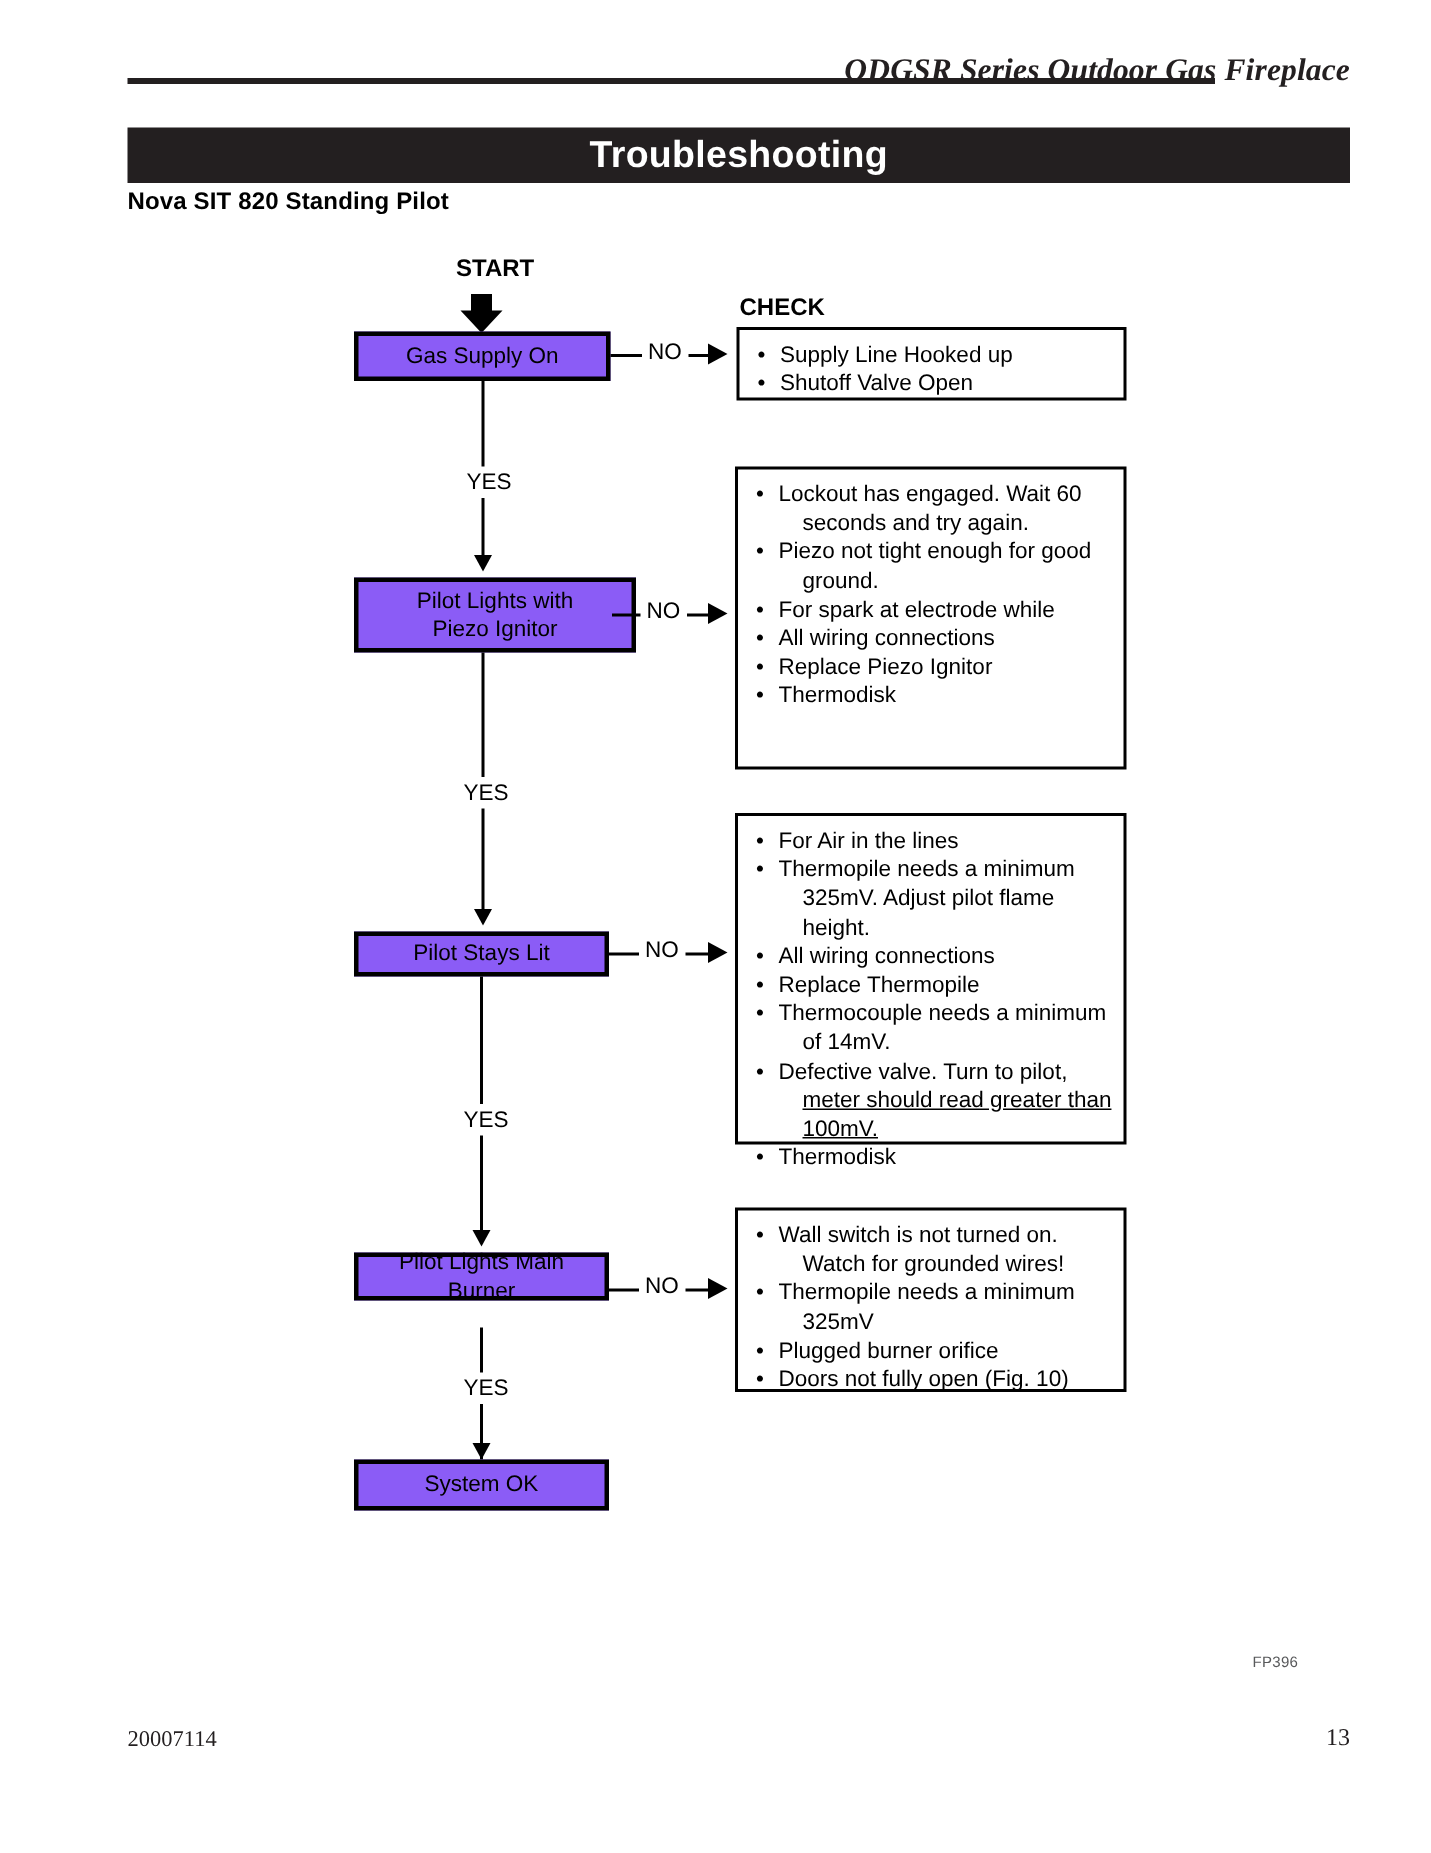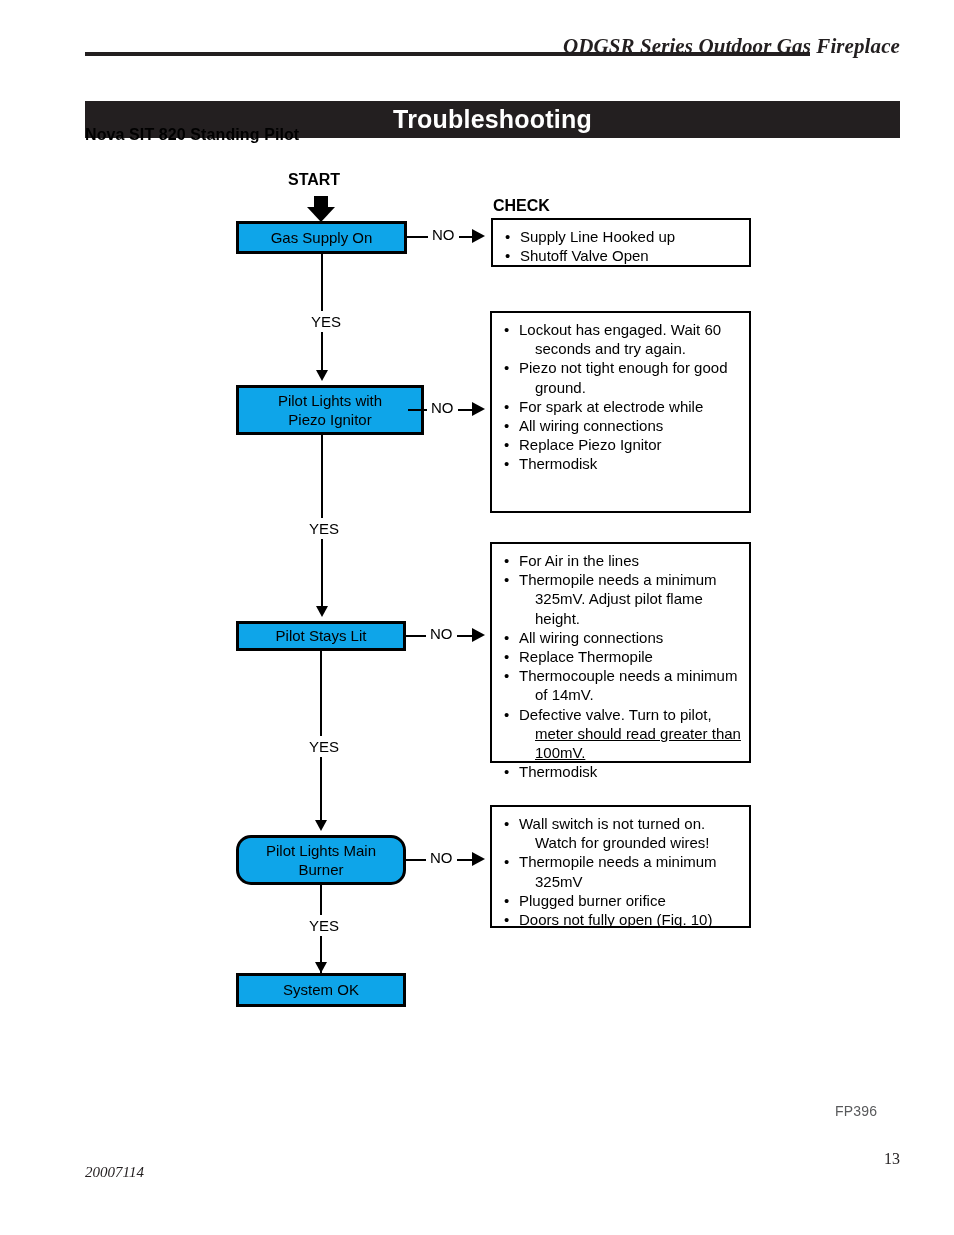--- a/index.html
+++ b/index.html
@@ -33,21 +33,21 @@
     font-style: italic;
     font-size: 21px;
     font-weight: 600;
     letter-spacing: 0.1px;
     color: #231f20;
     white-space: nowrap;
   }
   #section-banner {
     position: absolute;
     left: 85px;
-    top: 101px;
+    top: 85px;
     width: 815px;
     height: 37px;
     background: #231f20;
   }
   #section-banner-label {
     position: absolute;
     left: 0;
     right: 0;
     top: 4px;
     text-align: center;
@@ -70,21 +70,21 @@
   #flowchart {
     position: absolute;
     left: 0;
     top: 0;
     width: 954px;
     height: 1235px;
   }
   .fc-box {
     position: absolute;
     border: 3px solid #000000;
-    background: #0ea5e9;
+    background: #8b5cf6;
     box-sizing: border-box;
     display: flex;
     align-items: center;
     justify-content: center;
     text-align: center;
     font-size: 15px;
     line-height: 1.28;
     color: #000000;
   }
   .fc-box .fc-box-text { display: block; white-space: pre-line; }
@@ -174,33 +174,31 @@
     font-weight: bold;
     color: #000000;
     white-space: nowrap;
   }
 
   
   #figure-code {
     position: absolute;
     left: 835px;
     top: 1103px;
-    font-size: 14px;
+    font-size: 10px;
     color: #58595b;
     letter-spacing: 0.2px;
   }
   #footer-doc-number {
     position: absolute;
     left: 85px;
     top: 1152px;
     font-family: "Liberation Serif", serif;
-    font-style: italic;
     font-size: 15px;
     color: #231f20;
-    margin-top: 12px;
   }
   #footer-page-number {
     position: absolute;
     right: 54px;
     top: 1150px;
     font-family: "Liberation Serif", serif;
     font-size: 16px;
     color: #231f20;
   }
 </style>
@@ -209,21 +207,21 @@
 
 <div id="header-rule"></div>
 <div id="header-title">ODGSR Series Outdoor Gas Fireplace</div>
 <div id="section-banner">
   <div id="section-banner-label">Troubleshooting</div>
 </div>
 <div id="subsection-title">Nova SIT 820 Standing Pilot</div>
 
 <div id="flowchart">
 
-  <div class="chart-label" style="left:288px; top:171px;">START</div>
+  <div class="chart-label" style="left:304px; top:171px;">START</div>
   <div class="start-arrow-stem" style="left:314px; top:196px; height:12px;"></div>
   <div class="start-arrow-head" style="left:307px; top:207px;"></div>
 
   <div class="chart-label" style="left:493px; top:197px;">CHECK</div>
 
   <div class="fc-box" style="left:236px; top:221px; width:171px; height:33px;">
     <span class="fc-box-text">Gas Supply On</span>
   </div>
   <div class="h-line" style="left:407px; top:236px; width:65px;"></div>
   <div class="edge-label" style="left:428px; top:226px; background:#ffffff; padding:0 4px;">NO</div>
@@ -277,21 +275,21 @@
       <li><span class="bullet">•</span><span>Defective valve. Turn to pilot,</span><span class="cont" style="white-space:pre-line;text-decoration:underline;">meter should read greater than
 100mV.</span></li>
       <li><span class="bullet">•</span><span>Thermodisk</span></li>
     </ul>
   </div>
 
   <div class="v-line" style="left:320px; top:651px; height:170px;"></div>
   <div class="arrow-down" style="left:315px; top:820px;"></div>
   <div class="edge-label" style="left:303px; top:736px; background:#ffffff; padding:2px 6px;">YES</div>
 
-  <div class="fc-box" style="left:236px; top:835px; width:170px; height:50px;border-radius:15px;">
+  <div class="fc-box" style="left:236px; top:835px; width:170px; height:32px;">
     <span class="fc-box-text">Pilot Lights Main
 Burner</span>
   </div>
   <div class="h-line" style="left:406px; top:859px; width:66px;"></div>
   <div class="edge-label" style="left:426px; top:849px; background:#ffffff; padding:0 4px;">NO</div>
   <div class="arrow-right" style="left:472px; top:852px;"></div>
   <div class="check-box" style="left:490px; top:805px; width:261px; height:123px;">
     <ul class="check-list">
       <li><span class="bullet">•</span><span>Wall switch is not turned on.</span><span class="cont">Watch for grounded wires!</span></li>
       <li><span class="bullet">•</span><span>Thermopile needs a minimum</span><span class="cont">325mV</span></li>

